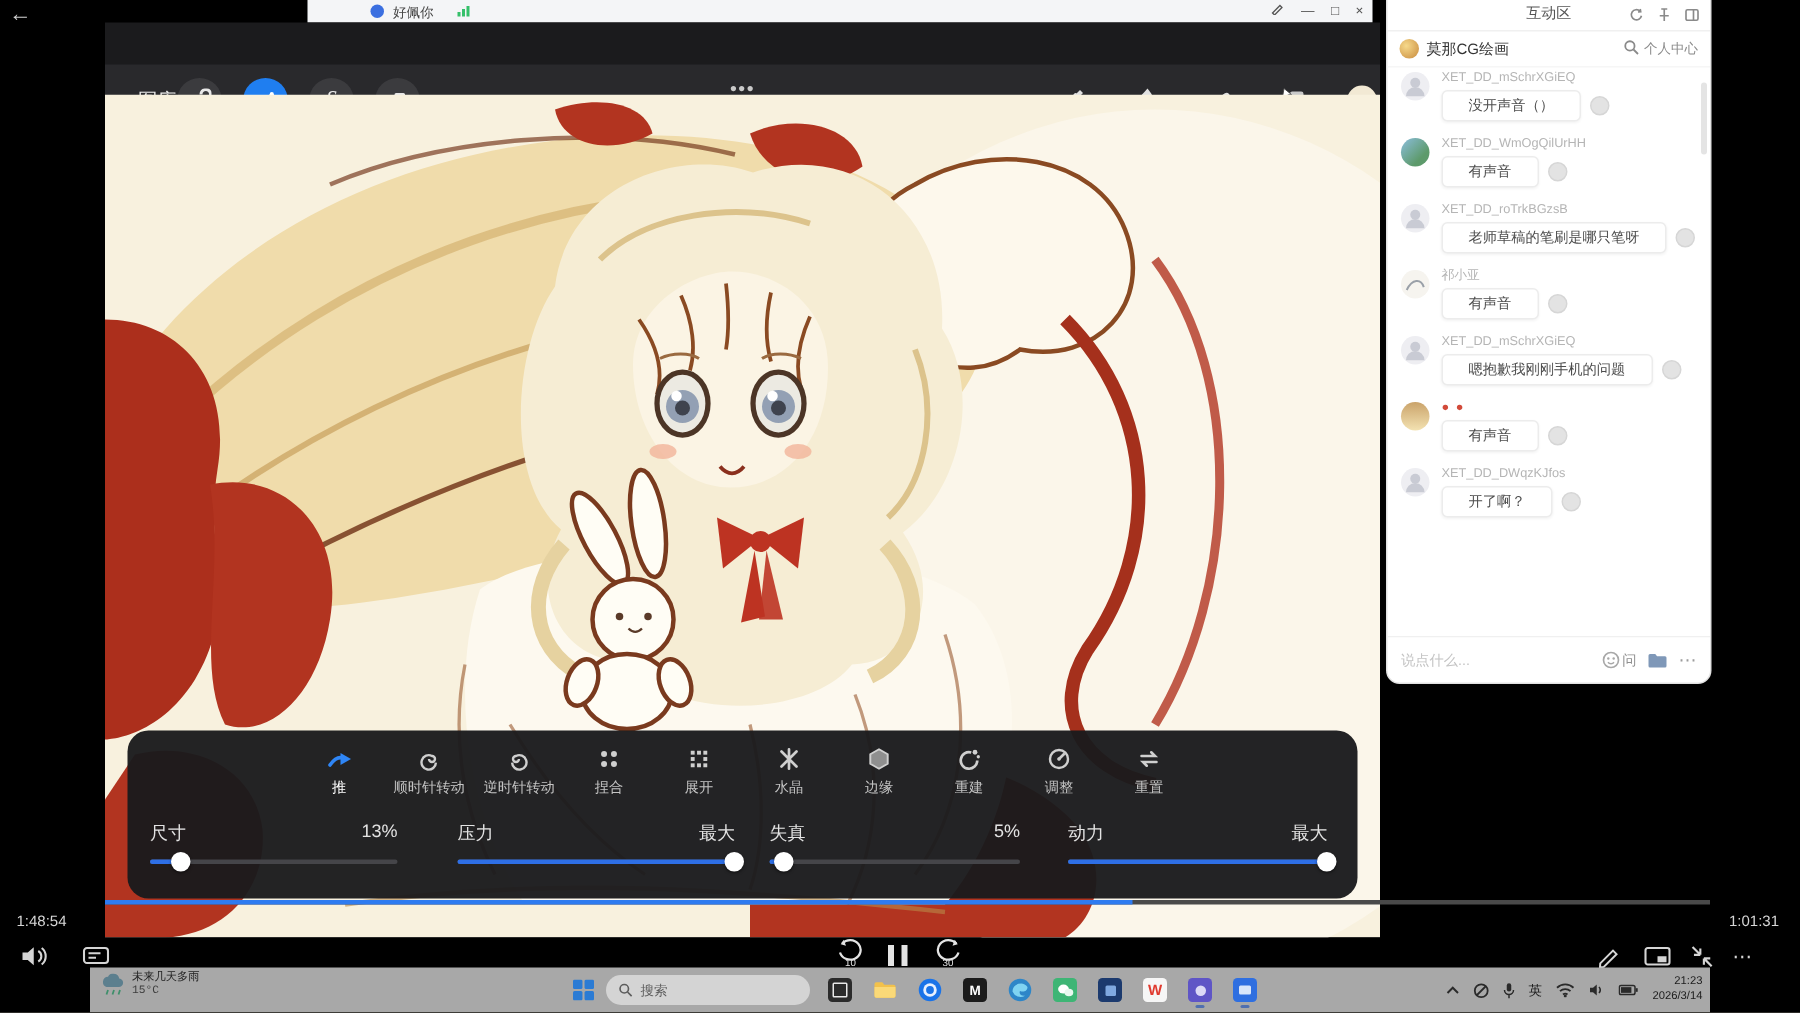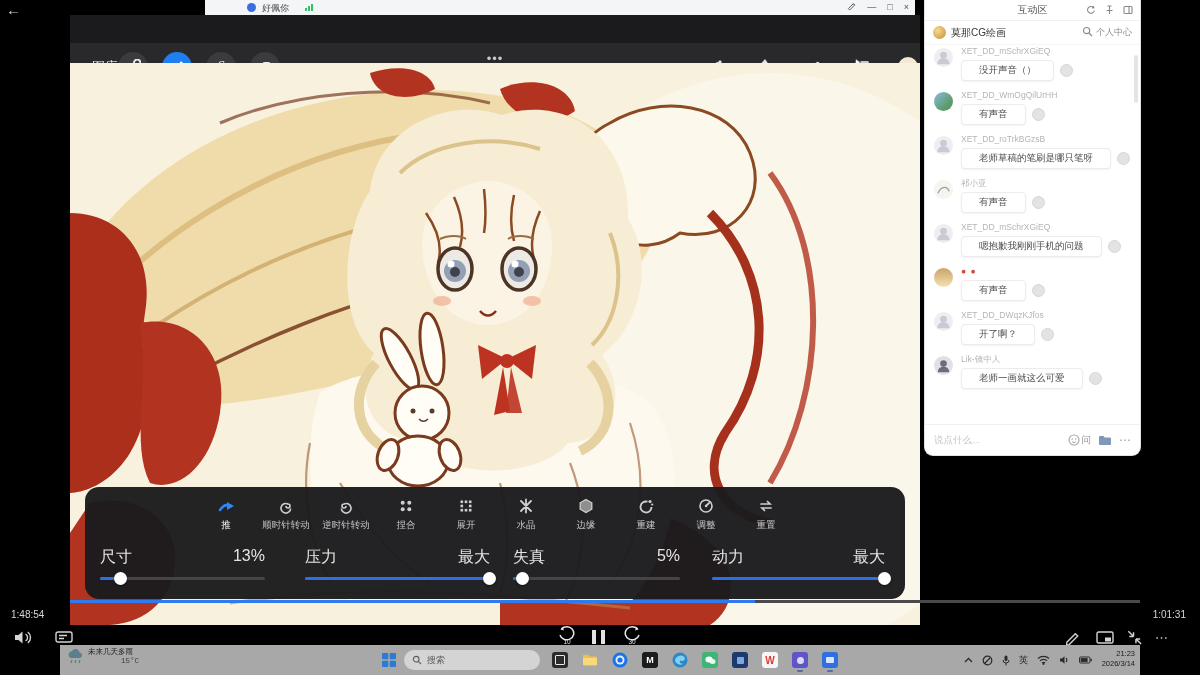--- a/index.html
+++ b/index.html
@@ -30,21 +30,21 @@
   .modebar span{font-size:11px;color:#e2e2e2;}
   .canvas{position:absolute;left:0;top:48px;right:0;bottom:0;z-index:1;}
   
   .liquify{position:absolute;left:15px;top:472px;width:820px;height:112px;background:rgba(26,26,28,.96);border-radius:14px;z-index:4;}
   .tools{position:absolute;left:112px;top:9px;display:flex;gap:2px;}
   .tool{width:58px;display:flex;flex-direction:column;align-items:center;cursor:pointer;}
   .ticon{height:20px;display:flex;align-items:center;justify-content:center;}
   .tlabel{margin-top:3px;font-size:9.5px;color:#c4c4c4;white-space:nowrap;}
   .tool.sel .tlabel{color:#fff;}
   .sgroup{position:absolute;top:60px;cursor:pointer;}
-  .srow{display:flex;justify-content:space-between;font-size:16px;color:#e3e3e3;margin-bottom:9px;}
+  .srow{display:flex;justify-content:space-between;font-size:12px;color:#e3e3e3;margin-bottom:9px;}
   .strack{position:relative;height:3px;background:#454549;border-radius:2px;}
   .sl-fill{position:absolute;left:0;top:0;height:3px;background:#2e6fe6;border-radius:2px;}
   .sl-thumb{position:absolute;top:-5px;width:13px;height:13px;border-radius:50%;background:#fff;box-shadow:0 1px 2px rgba(0,0,0,.5);}
   
   .chat{left:925px;top:0;width:215px;height:455px;background:#fff;border-radius:0 0 8px 8px;box-shadow:0 0 0 1px #e2e2e2;font-size:10px;}
   .chead{position:relative;height:20px;border-bottom:1px solid #f0f0f0;}
   .ctitle{display:block;text-align:center;line-height:20px;font-size:10px;color:#555;}
   .chicons{position:absolute;right:7px;top:5px;display:flex;gap:9px;}
   .cchan{display:flex;align-items:center;height:23px;padding:0 8px;border-bottom:1px solid #f6f6f6;}
   .chav{width:13px;height:13px;border-radius:50%;background:radial-gradient(circle at 35% 35%,#f6d98b,#c88a3c);margin-right:5px;flex:none;}
@@ -74,21 +74,21 @@
   .ctrl{z-index:7;cursor:pointer;}
   .pausebars{left:592px;top:630px;display:flex;gap:5px;}
   .pausebars i{display:block;width:4px;height:14px;background:#e3e3e3;}
   .skip{top:626px;width:22px;text-align:center;}
   .skipnum{display:block;margin-top:-7px;font-size:6.5px;color:#e3e3e3;}
   .pdots{left:1155px;top:630px;font-size:13px;color:#d5d5d5;letter-spacing:1px;}
   
   .tb{left:60px;top:645px;width:1080px;height:30px;background:#a8a8a8;z-index:8;}
   .weather{position:absolute;left:7px;top:3px;display:flex;align-items:center;gap:4px;cursor:pointer;}
   .wtxt{font-size:7.5px;color:#222;line-height:1.25;font-family:Liberation Mono, monospace;}
-  .wtxt .t2{color:#3d3d3d;margin-left:33px;}
+  .wtxt .t2{color:#3d3d3d;}
   .start{position:absolute;left:322px;top:8px;cursor:pointer;}
   .searchpill{position:absolute;left:344px;top:5px;width:136px;height:20px;background:#d4d4d4;border-radius:10px;display:flex;align-items:center;gap:5px;padding-left:8px;box-sizing:border-box;cursor:text;}
   .searchpill span{font-size:9px;color:#5c5c5c;}
   .apps{position:absolute;left:492px;top:7px;display:flex;gap:14px;}
   .app{position:relative;width:16px;height:16px;cursor:pointer;}
   .app .ind{position:absolute;left:5px;bottom:-4px;width:6px;height:2px;border-radius:1px;background:#4f6fb0;}
   .sq{width:16px;height:16px;border-radius:3px;display:flex;align-items:center;justify-content:center;}
   .tray{position:absolute;right:48px;top:0;height:30px;display:flex;align-items:center;gap:9px;}
   .tray .ico{cursor:pointer;display:flex;align-items:center;}
   .ime{font-size:9px;color:#1e1e1e;cursor:pointer;}
@@ -480,30 +480,20 @@
       <div class="msg">
         <span class="mavatar">
             <svg width="19" height="19" viewBox="0 0 20 20">
               <circle cx="10" cy="7.5" r="3.5" fill="#c9cbd4"></circle>
               <path d="M3.5 17 a6.5 6.5 0 0 1 13 0 Z" fill="#c9cbd4"></path>
             </svg>
           </span>
         <div class="mname">XET_DD_DWqzKJfos</div>
         <span class="mbubble">开了啊？</span><span class="mlike"></span>
       </div>
-      <div class="msg">
-        <span class="mavatar av8">
-            <svg width="19" height="19" viewBox="0 0 20 20">
-              <circle cx="10" cy="8" r="3.5" fill="#6a6f7a"></circle>
-              <path d="M4 17 a6 6 0 0 1 12 0 Z" fill="#6a6f7a"></path>
-            </svg>
-          </span>
-        <div class="mname">Lik-镜中人</div>
-        <span class="mbubble">老师一画就这么可爱</span><span class="mlike"></span>
-      </div>
     </div>
     <span class="cscroll"></span>
 
     <div class="cinput">
       <span class="cplaceholder">说点什么...</span>
       <span class="cibtn">
         <svg width="12" height="12" viewBox="0 0 12 12">
             <circle cx="6" cy="6" r="5" stroke="#a8a8a8" stroke-width="1.1" fill="none"></circle>
             <circle cx="4.2" cy="5" r=".8" fill="#a8a8a8"></circle>
             <circle cx="7.8" cy="5" r=".8" fill="#a8a8a8"></circle>

